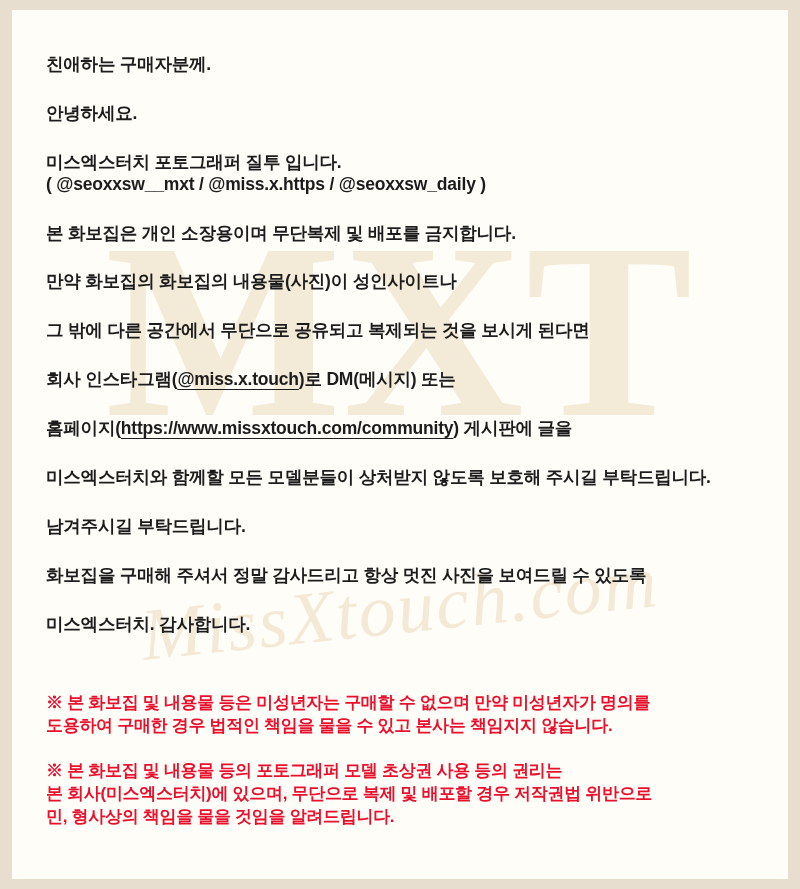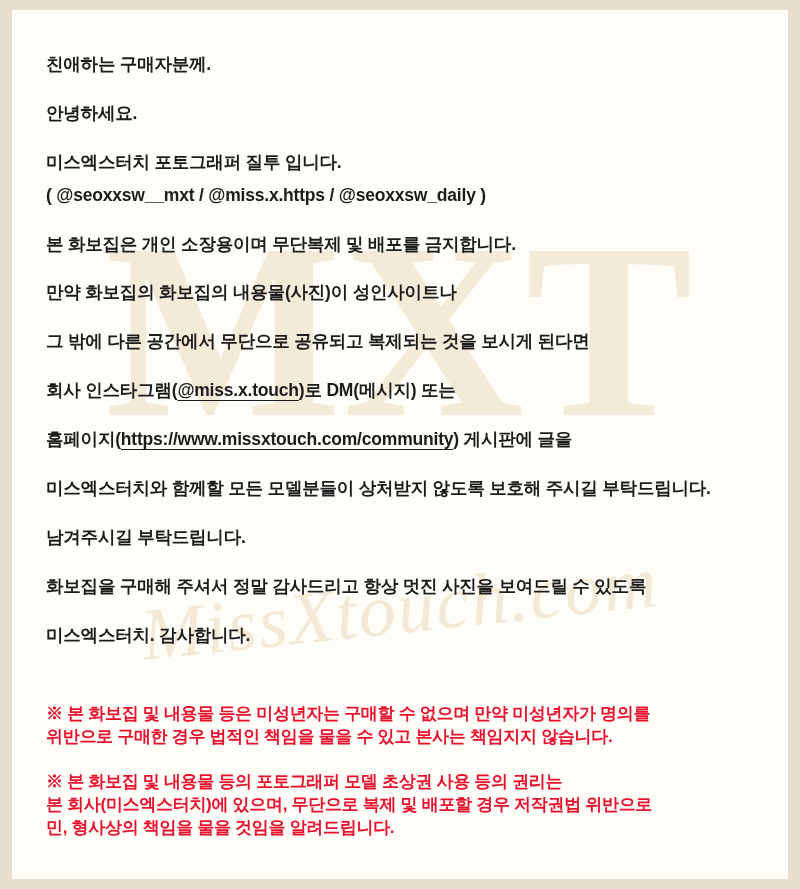--- a/index.html
+++ b/index.html
@@ -66,21 +66,21 @@
   }
   p {
     margin: 0 0 0 0;
     color: #1c1c1c;
     font-size: 17.5px;
     font-weight: 700;
     line-height: 1.25;
     letter-spacing: -0.2px;
   }
   .blk-tight {
-    margin-bottom: 11px;
+    margin-bottom: 0;
   }
   .line {
     margin-bottom: 27px;
   }
   .u {
     text-decoration: underline;
     text-underline-offset: 4px;
   }
   .warn {
     color: #e8112d;
@@ -126,21 +126,21 @@
 
     <p class="line"> 미스엑스터치와 함께할 모든 모델분들이 상처받지 않도록 보호해 주시길 부탁드립니다.</p>
     <p class="line">남겨주시길 부탁드립니다.</p>
     <p class="line"> 화보집을 구매해 주셔서 정말 감사드리고 항상 멋진 사진을 보여드릴 수 있도록</p>
     <p class="line">미스엑스터치. 감사합니다.</p>
 
     <div class="spacer-top"></div>
 
     <div class="warn-block">
       <p class="warn"><span class="mark">※</span><span> 본 화보집 및 내용물 등은 미성년자는 구매할 수 없으며 만약 미성년자가 명의를</span></p>
-      <p class="warn">위반으로 구매한 경우 법적인 책임을 물을 수 있고 본사는 책임지지 않습니다.</p>
+      <p class="warn">도용하여 구매한 경우 법적인 책임을 물을 수 있고 본사는 책임지지 않습니다.</p>
     </div>
 
     <div class="warn-block">
       <p class="warn"><span class="mark">※</span><span> 본 화보집 및 내용물 등의 포토그래퍼 모델 초상권 사용 등의 권리는</span></p>
       <p class="warn">본 회사(미스엑스터치)에 있으며, 무단으로 복제 및 배포할 경우 저작권법 위반으로</p>
       <p class="warn">민, 형사상의 책임을 물을 것임을 알려드립니다.</p>
     </div>
 
   </div>
 </div>

